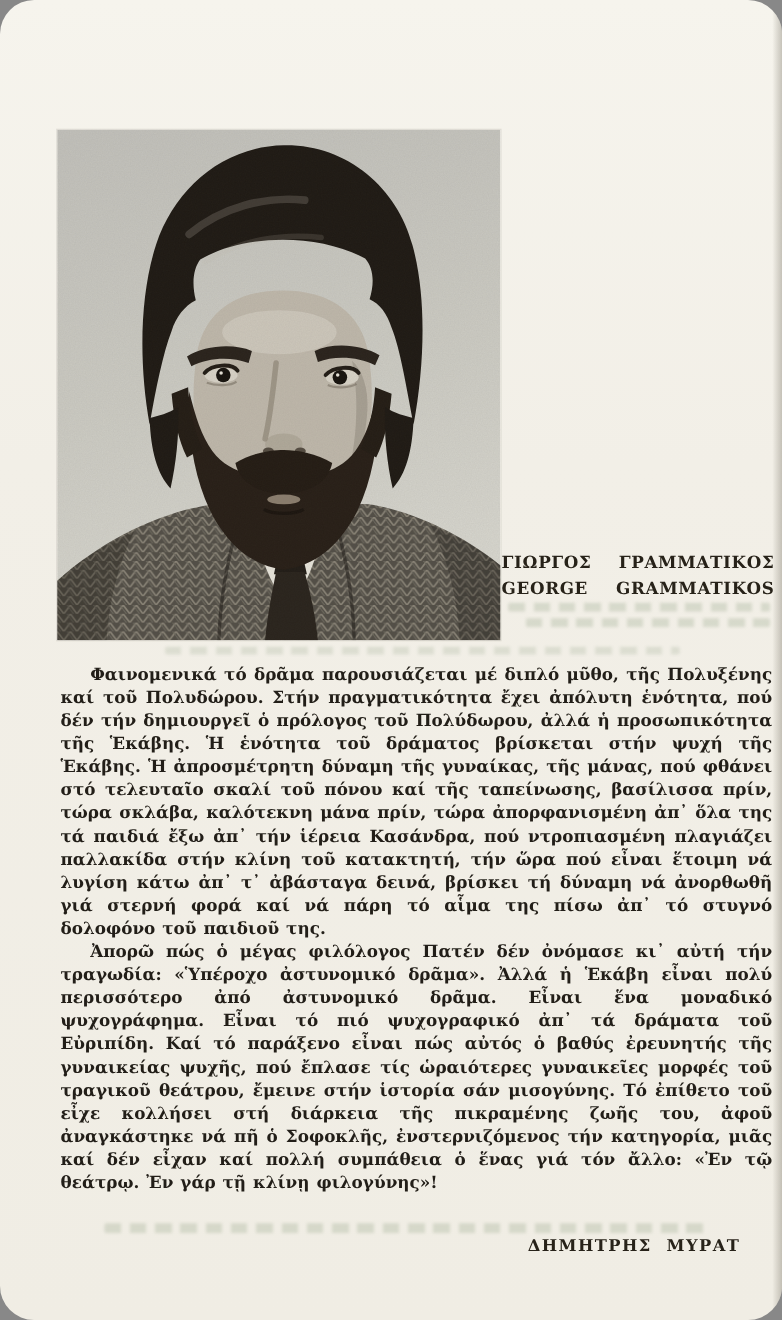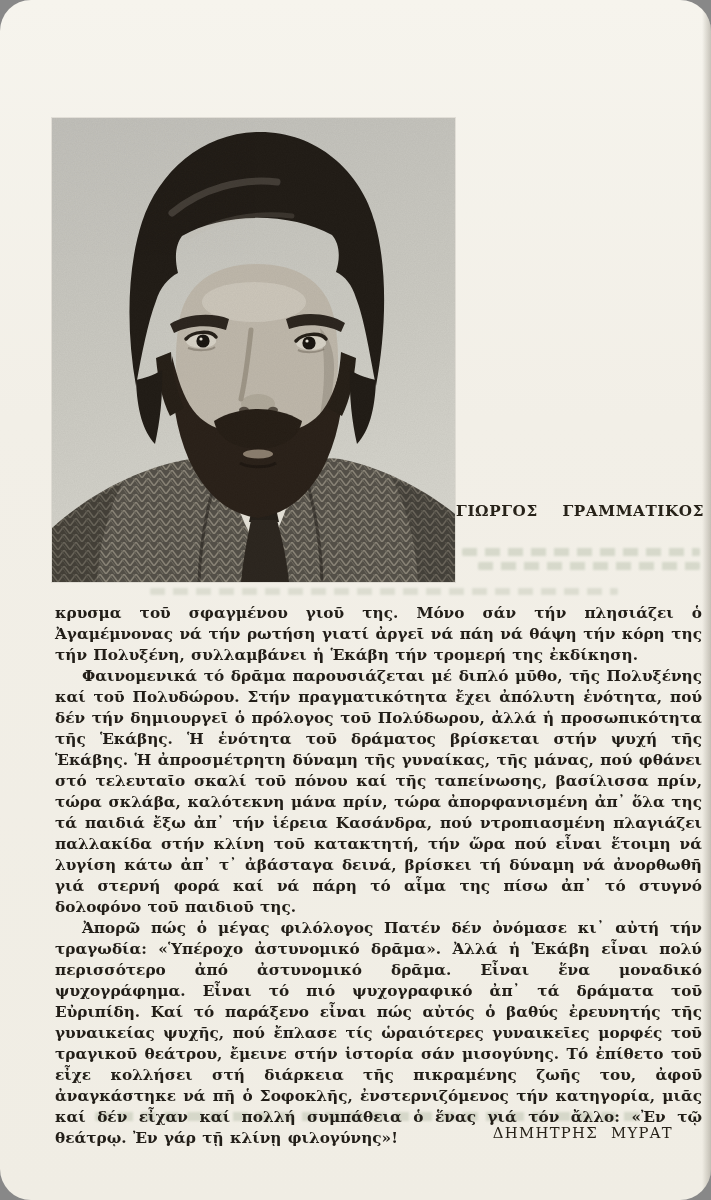--- a/index.html
+++ b/index.html
@@ -32,21 +32,21 @@
   .body-text{
     position:absolute;left:55px;top:603px;width:647px;
     font-weight:bold;font-size:15.3px;line-height:21px;
     text-align:justify;color:#221e18;
     word-spacing:1px;
   }
   .body-text p{margin:0;text-indent:27px;}
   .body-text p.no-indent{text-indent:0;}
   .signature{
     position:absolute;right:38px;top:1124px;
-    font-weight:normal;font-size:14.8px;letter-spacing:1.3px;word-spacing:7px;
+    font-weight:bold;font-size:14.8px;letter-spacing:1.3px;word-spacing:7px;
     color:#272219;
   }
   
   .ghost{
     position:absolute;border-radius:2px;
     background:repeating-linear-gradient(90deg,rgba(110,132,96,.20) 0 15px,rgba(110,132,96,0) 15px 23px);
     filter:blur(1.3px);
   }
   .ghost.g1{left:462px;top:548px;width:238px;height:8px;}
   .ghost.g2{left:478px;top:562px;width:222px;height:8px;}
@@ -128,28 +128,28 @@
       <path d="M324,262 C323,292 317,313 305,326 C300,304 297,278 298,252 C307,258 316,260 324,262 Z" fill="#1f1a14"></path>
       <path d="M120,95 C150,70 190,60 225,64" stroke="rgba(190,184,172,.22)" stroke-width="7" fill="none" stroke-linecap="round"></path>
       <path d="M135,120 C165,100 205,94 240,98" stroke="rgba(190,184,172,.16)" stroke-width="5" fill="none" stroke-linecap="round"></path>
 
       <rect width="403" height="464" filter="url(#grain)" opacity="0.16"></rect>
     </svg>
   </figure>
 
   <div class="caption">
     <div class="caption-line">ΓΙΩΡΓΟΣ ΓΡΑΜΜΑΤΙΚΟΣ</div>
+    <div class="caption-line">GEORGE GRAMMATIKOS</div>
   </div>
 
   <div class="ghost g1"></div>
   <div class="ghost g2"></div>
   <div class="ghost g3"></div>
   <div class="ghost g4"></div>
 
   <main class="body-text">
-    <p class="no-indent">κρυσμα τοῦ σφαγμένου γιοῦ της. Μόνο σάν τήν πλησιάζει ὁ Ἀγαμέμνονας νά τήν ρωτήση γιατί ἀργεῖ νά πάη νά θάψη τήν κόρη της τήν Πολυξένη, συλλαμβάνει ἡ Ἑκάβη τήν τρομερή της ἐκδίκηση.</p>
     <p>Φαινομενικά τό δρᾶμα παρουσιάζεται μέ διπλό μῦθο, τῆς Πολυξένης καί τοῦ Πολυδώρου. Στήν πραγματικότητα ἔχει ἀπόλυτη ἑνότητα, πού δέν τήν δημιουργεῖ ὁ πρόλογος τοῦ Πολύδωρου, ἀλλά ἡ προσωπικότητα τῆς Ἑκάβης. Ἡ ἑνότητα τοῦ δράματος βρίσκεται στήν ψυχή τῆς Ἑκάβης. Ἡ ἀπροσμέτρητη δύναμη τῆς γυναίκας, τῆς μάνας, πού φθάνει στό τελευταῖο σκαλί τοῦ πόνου καί τῆς ταπείνωσης, βασίλισσα πρίν, τώρα σκλάβα, καλότεκνη μάνα πρίν, τώρα ἀπορφανισμένη ἀπ᾿ ὅλα της τά παιδιά ἔξω ἀπ᾿ τήν ἱέρεια Κασάνδρα, πού ντροπιασμένη πλαγιάζει παλλακίδα στήν κλίνη τοῦ κατακτητή, τήν ὥρα πού εἶναι ἕτοιμη νά λυγίση κάτω ἀπ᾿ τ᾿ ἀβάσταγα δεινά, βρίσκει τή δύναμη νά ἀνορθωθῆ γιά στερνή φορά καί νά πάρη τό αἷμα της πίσω ἀπ᾿ τό στυγνό δολοφόνο τοῦ παιδιοῦ της.</p>
     <p>Ἀπορῶ πώς ὁ μέγας φιλόλογος Πατέν δέν ὀνόμασε κι᾿ αὐτή τήν τραγωδία: «Ὑπέροχο ἀστυνομικό δρᾶμα». Ἀλλά ἡ Ἑκάβη εἶναι πολύ περισσότερο ἀπό ἀστυνομικό δρᾶμα. Εἶναι ἕνα μοναδικό ψυχογράφημα. Εἶναι τό πιό ψυχογραφικό ἀπ᾿ τά δράματα τοῦ Εὐριπίδη. Καί τό παράξενο εἶναι πώς αὐτός ὁ βαθύς ἐρευνητής τῆς γυναικείας ψυχῆς, πού ἔπλασε τίς ὡραιότερες γυναικεῖες μορφές τοῦ τραγικοῦ θεάτρου, ἔμεινε στήν ἱστορία σάν μισογύνης. Τό ἐπίθετο τοῦ εἶχε κολλήσει στή διάρκεια τῆς πικραμένης ζωῆς του, ἀφοῦ ἀναγκάστηκε νά πῆ ὁ Σοφοκλῆς, ἐνστερνιζόμενος τήν κατηγορία, μιᾶς καί δέν εἶχαν καί πολλή συμπάθεια ὁ ἕνας γιά τόν ἄλλο: «Ἐν τῷ θεάτρῳ. Ἐν γάρ τῇ κλίνῃ φιλογύνης»!</p>
   </main>
 
   <div class="signature">ΔΗΜΗΤΡΗΣ ΜΥΡΑΤ</div>
 
 </div>
 
 </body></html>

